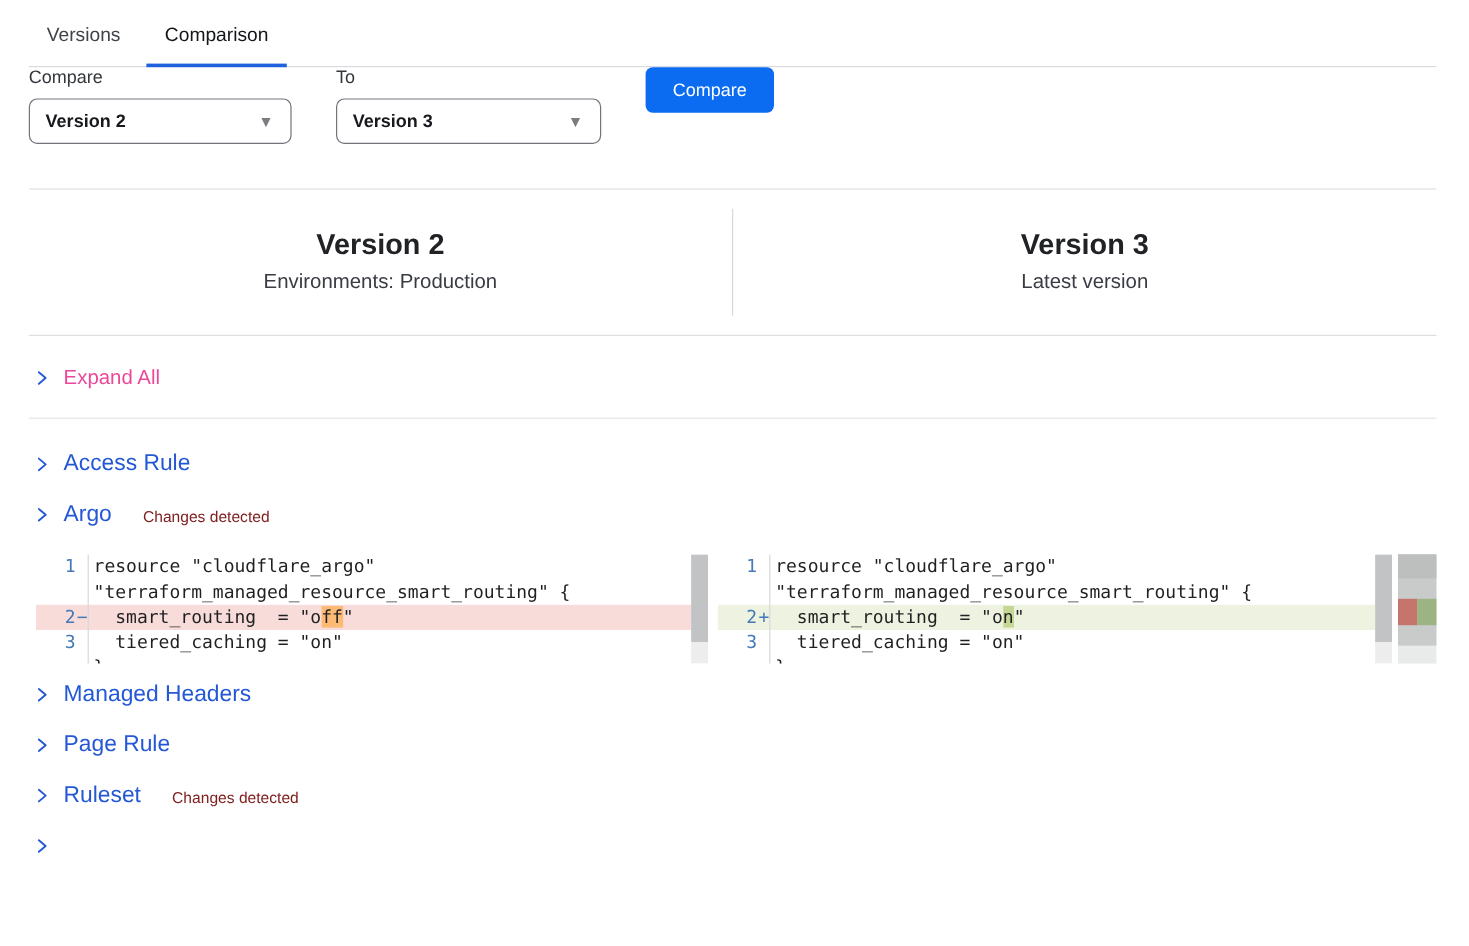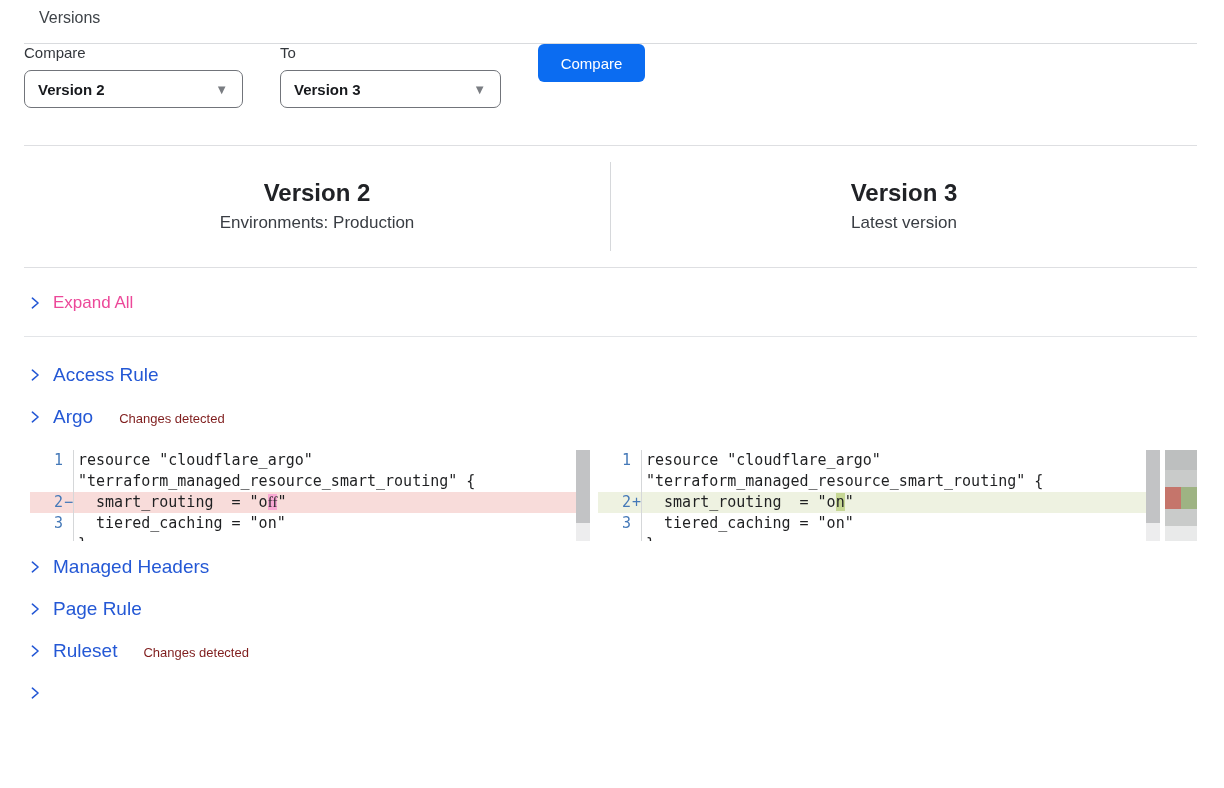--- a/index.html
+++ b/index.html
@@ -5,21 +5,21 @@
   * { box-sizing: border-box; margin: 0; padding: 0; }
   html, body { background: #fff; }
   body {
     width: 1224px; height: 788px; overflow: hidden;
     font-family: "Liberation Sans", sans-serif;
     color: #1d1f23;
   }
   .page { padding: 0 27px 0 24px; }
 
   
-  .tabs { display: flex; align-items: flex-end; height: 44px; border-bottom: 1px solid #d9dbde; }
+  .tabs { display: flex; align-items: flex-end; height: 56px; border-bottom: 1px solid #d9dbde; }
   .tab {
     font-size: 16px; color: #3f4449; padding: 0 15px 16px; margin-right: 7px;
     cursor: pointer; white-space: nowrap;
   }
   .tab.active {
     color: #14161a; font-weight: 500;
     border-bottom: 3px solid #2160dd; margin-bottom: -1px; padding-bottom: 14px;
   }
 
   
@@ -72,37 +72,38 @@
   .panel { position: relative; overflow: hidden; height: 91px; background: #fff; }
   .panel.pleft { width: 560px; margin-right: 8px; }
   .panel.pright { width: 562px; }
   .code-row { display: flex; height: 21px; line-height: 21px; font-family: "DejaVu Sans Mono", monospace; font-size: 15px; }
   .gutter { flex: 0 0 44px; display: flex; border-right: 1px solid #d5d7d9; }
   .ln { width: 33px; text-align: right; color: #4579b8; }
   .sign { width: 10px; text-align: left; color: #4579b8; padding-left: 1px; }
   .code { white-space: pre; padding-left: 4px; color: #1f2022; }
   .row-del { background: #f8dcda; }
   .row-add { background: #eef2e1; }
-  .row-del .hl { background: #f9a8d4; font-family: Liberation Serif, serif; }
+  .row-del .hl { background: #fdba74; }
   .row-add .hl { background: #c6d795; }
   .vscroll { position: absolute; top: 0; right: 0; width: 14px; height: 100%; background: #ededee; }
   .vthumb { width: 100%; height: 73px; background: #c2c3c5; }
   .ruler { width: 32px; margin-left: 5px; position: relative; background: #e9eaea; height: 91px; }
   .ruler-main { position: absolute; top: 0; left: 0; right: 0; height: 76px; background: #c9cbca; }
   .ruler-view { position: absolute; top: 0; left: 0; right: 0; height: 20px; background: #bdbfbf; }
   .ruler-del { position: absolute; top: 37px; left: 0; width: 16px; height: 22px; background: #c5756b; }
   .ruler-add { position: absolute; top: 37px; left: 16px; width: 16px; height: 22px; background: #9eb383; }
 </style>
 </head>
 <body>
 
 <div class="page">
 
   <nav class="tabs">
     <div class="tab">Versions</div>
+    <div class="tab active">Comparison</div>
   </nav>
 
   <div class="controls">
     <div class="ctl-group">
       <span class="ctl-label">Compare</span>
       <div class="select w1">
         <span class="select-value">Version 2</span>
         <span class="caret">▼</span>
       </div>
     </div>

